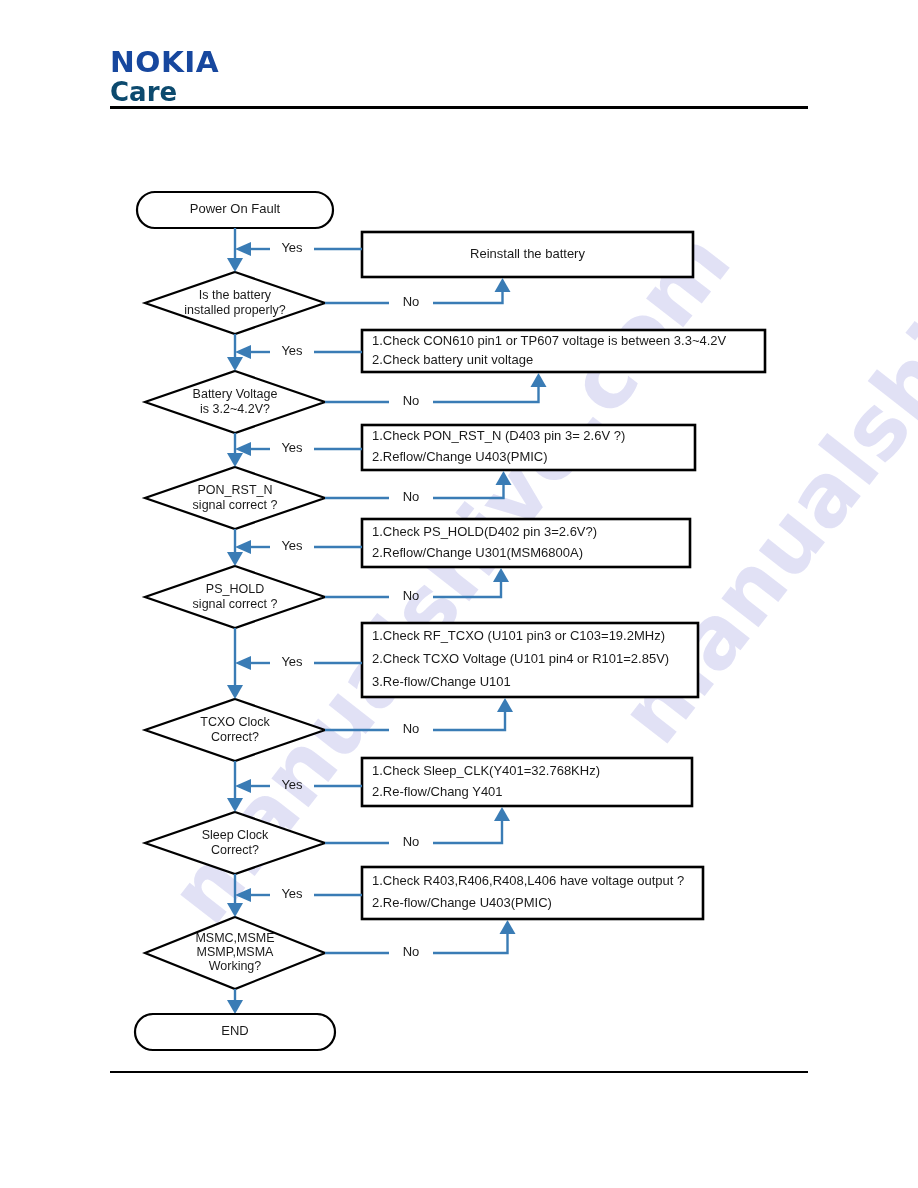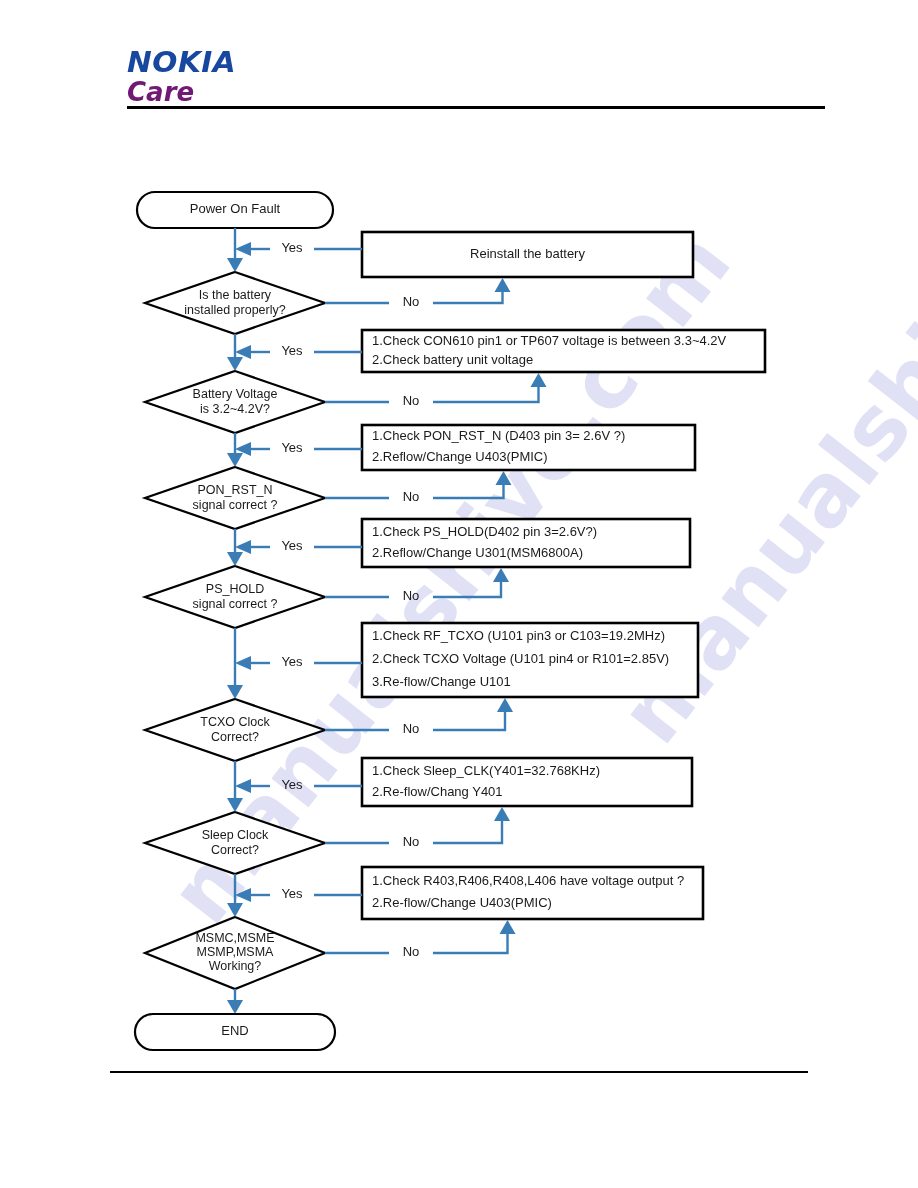--- a/index.html
+++ b/index.html
@@ -16,24 +16,23 @@
   }
   .page {
     position: absolute;
     inset: 0;
     background: #ffffff;
   }
 
   
   .header {
     position: absolute;
-    left: 17px; top: 0;
+    left: 0; top: 0;
     width: 772px;
     height: 120px;
-    font-style: italic;
   }
   .logo {
     position: absolute;
     left: 110px;
     top: 48px;
     line-height: 1;
     user-select: none;
   }
   .logo-nokia {
     display: block;
@@ -43,21 +42,21 @@
     letter-spacing: 0.5px;
     color: #17479e;
     transform: scaleX(1.02);
     transform-origin: left center;
   }
   .logo-care {
     display: block;
     font-family: "DejaVu Sans", sans-serif;
     font-weight: bold;
     font-size: 26px;
-    color: #701a75;
+    color: #0c4a6e;
     margin-top: 2px;
     letter-spacing: 0px;
   }
   .header-rule {
     position: absolute;
     left: 110px;
     top: 106px;
     width: 698px;
     height: 3px;
     background: #000000;

